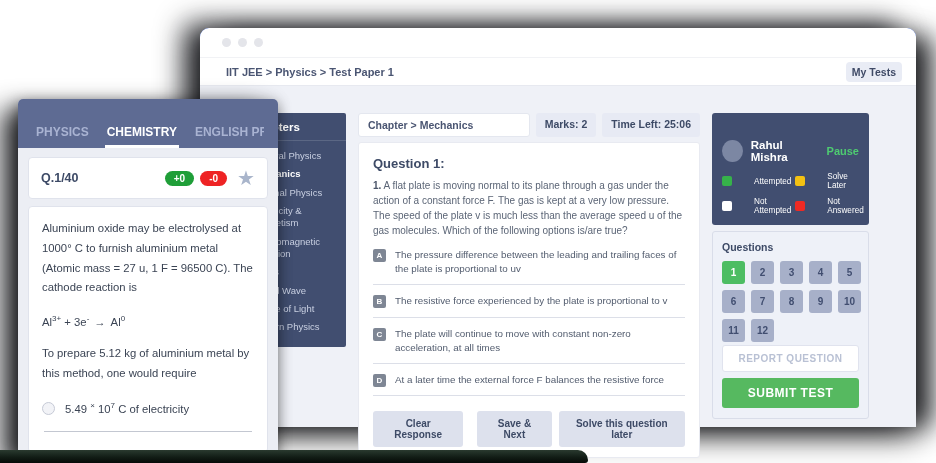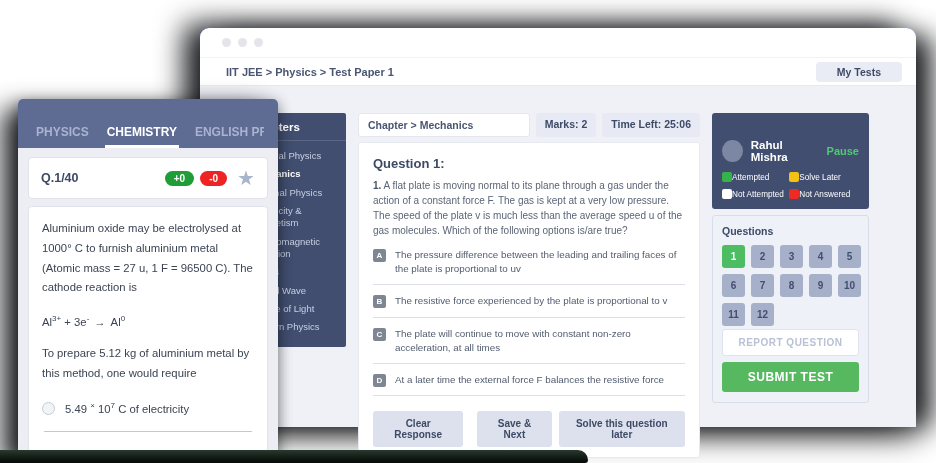--- a/index.html
+++ b/index.html
@@ -11,21 +11,21 @@
   .browser { position:absolute; left:200px; top:28px; width:716px; height:399px;
     background:#1d4ed8; border-radius:9px 9px 0 0;
     box-shadow:-18px -6px 28px -2px rgba(5,6,10,.85), 20px 4px 26px -4px rgba(5,6,10,.8), 0 12px 30px rgba(0,0,0,.5); }
   .titlebar { height:30px; background:#ffffff; border-radius:9px 9px 0 0;
     display:flex; align-items:center; padding-left:22px; gap:7px; border-bottom:1px solid #f1f2f5; }
   .dot { width:9px; height:9px; border-radius:50%; background:#e4e5ea; }
   .crumbbar { height:28px; background:#ffffff; border-bottom:1px solid #e7e9f0;
     display:flex; align-items:center; padding:0 14px 0 26px; }
   .crumb { font-size:11px; color:#4a5572; font-weight:bold; }
   .mytests { margin-left:auto; background:#e9ecf5; color:#3f4a66; font-size:10.5px;
-    font-weight:bold; padding:4px 21px; border-radius:4px; cursor:pointer; }
+    font-weight:bold; padding:4px 6px; border-radius:4px; cursor:pointer; }
   .content { position:absolute; top:58px; left:0; right:0; bottom:0; background:#eff1f7; }
 
   
   .chapters { position:absolute; left:40px; top:27px; width:106px; min-height:211px;
     background:#414e70; border-radius:2px; padding-bottom:10px; }
   .chapters h3 { font-size:11.5px; color:#ffffff; padding:8px 10px 7px;
     border-bottom:1px solid rgba(255,255,255,.14); font-weight:bold; }
   .chapters ul { list-style:none; padding:6px 8px 0 12px; }
   .chapters li { font-size:9.5px; color:#c9d0e2; padding:3px 0; line-height:1.3; cursor:pointer; }
   .chapters li.active { color:#ffffff; font-weight:bold; }
@@ -55,21 +55,21 @@
   .spacer { flex:1; }
 
   
   .rpanel { position:absolute; left:512px; top:27px; width:157px; }
   .usercard { background:#414e70; border-radius:3px; padding:26px 10px 10px; }
   .userrow { display:flex; align-items:center; gap:8px; }
   .avatar { width:22px; height:22px; border-radius:50%; background:#7c87a3; }
   .uname { font-size:11.5px; font-weight:bold; color:#ffffff; }
   .pause { margin-left:auto; font-size:11px; font-weight:bold; color:#4ecb71; cursor:pointer; }
   .legend { margin-top:9px; display:grid; grid-template-columns:1fr 1.1fr; gap:7px 4px; }
-  .litem { display:flex; align-items:center; gap:0; }
+  .litem { display:flex; align-items:center; gap:22px; }
   .lsq { width:10px; height:10px; border-radius:2px; flex:0 0 10px; }
   .llabel { font-size:8.2px; color:#ffffff; }
   .qpanel { margin-top:6px; background:#eef1f8; border:1px solid #d9dde9; border-radius:3px;
     padding:9px 9px 10px; min-height:188px; display:flex; flex-direction:column; }
   .qpanel h4 { font-size:10.5px; color:#3d4a66; font-weight:bold; margin-bottom:8px; }
   .grid { display:grid; grid-template-columns:repeat(5, 23px); gap:6px; }
   .cell { width:23px; height:23px; background:#a7b0c9; border-radius:3px; color:#414e70;
     font-size:10px; font-weight:bold; display:flex; align-items:center; justify-content:center; cursor:pointer; }
   .cell.status-attempted { background:#4dbd63; color:#ffffff; }
   .report { margin-top:auto; background:#ffffff; border:1px solid #e0e3ee; border-radius:3px;

